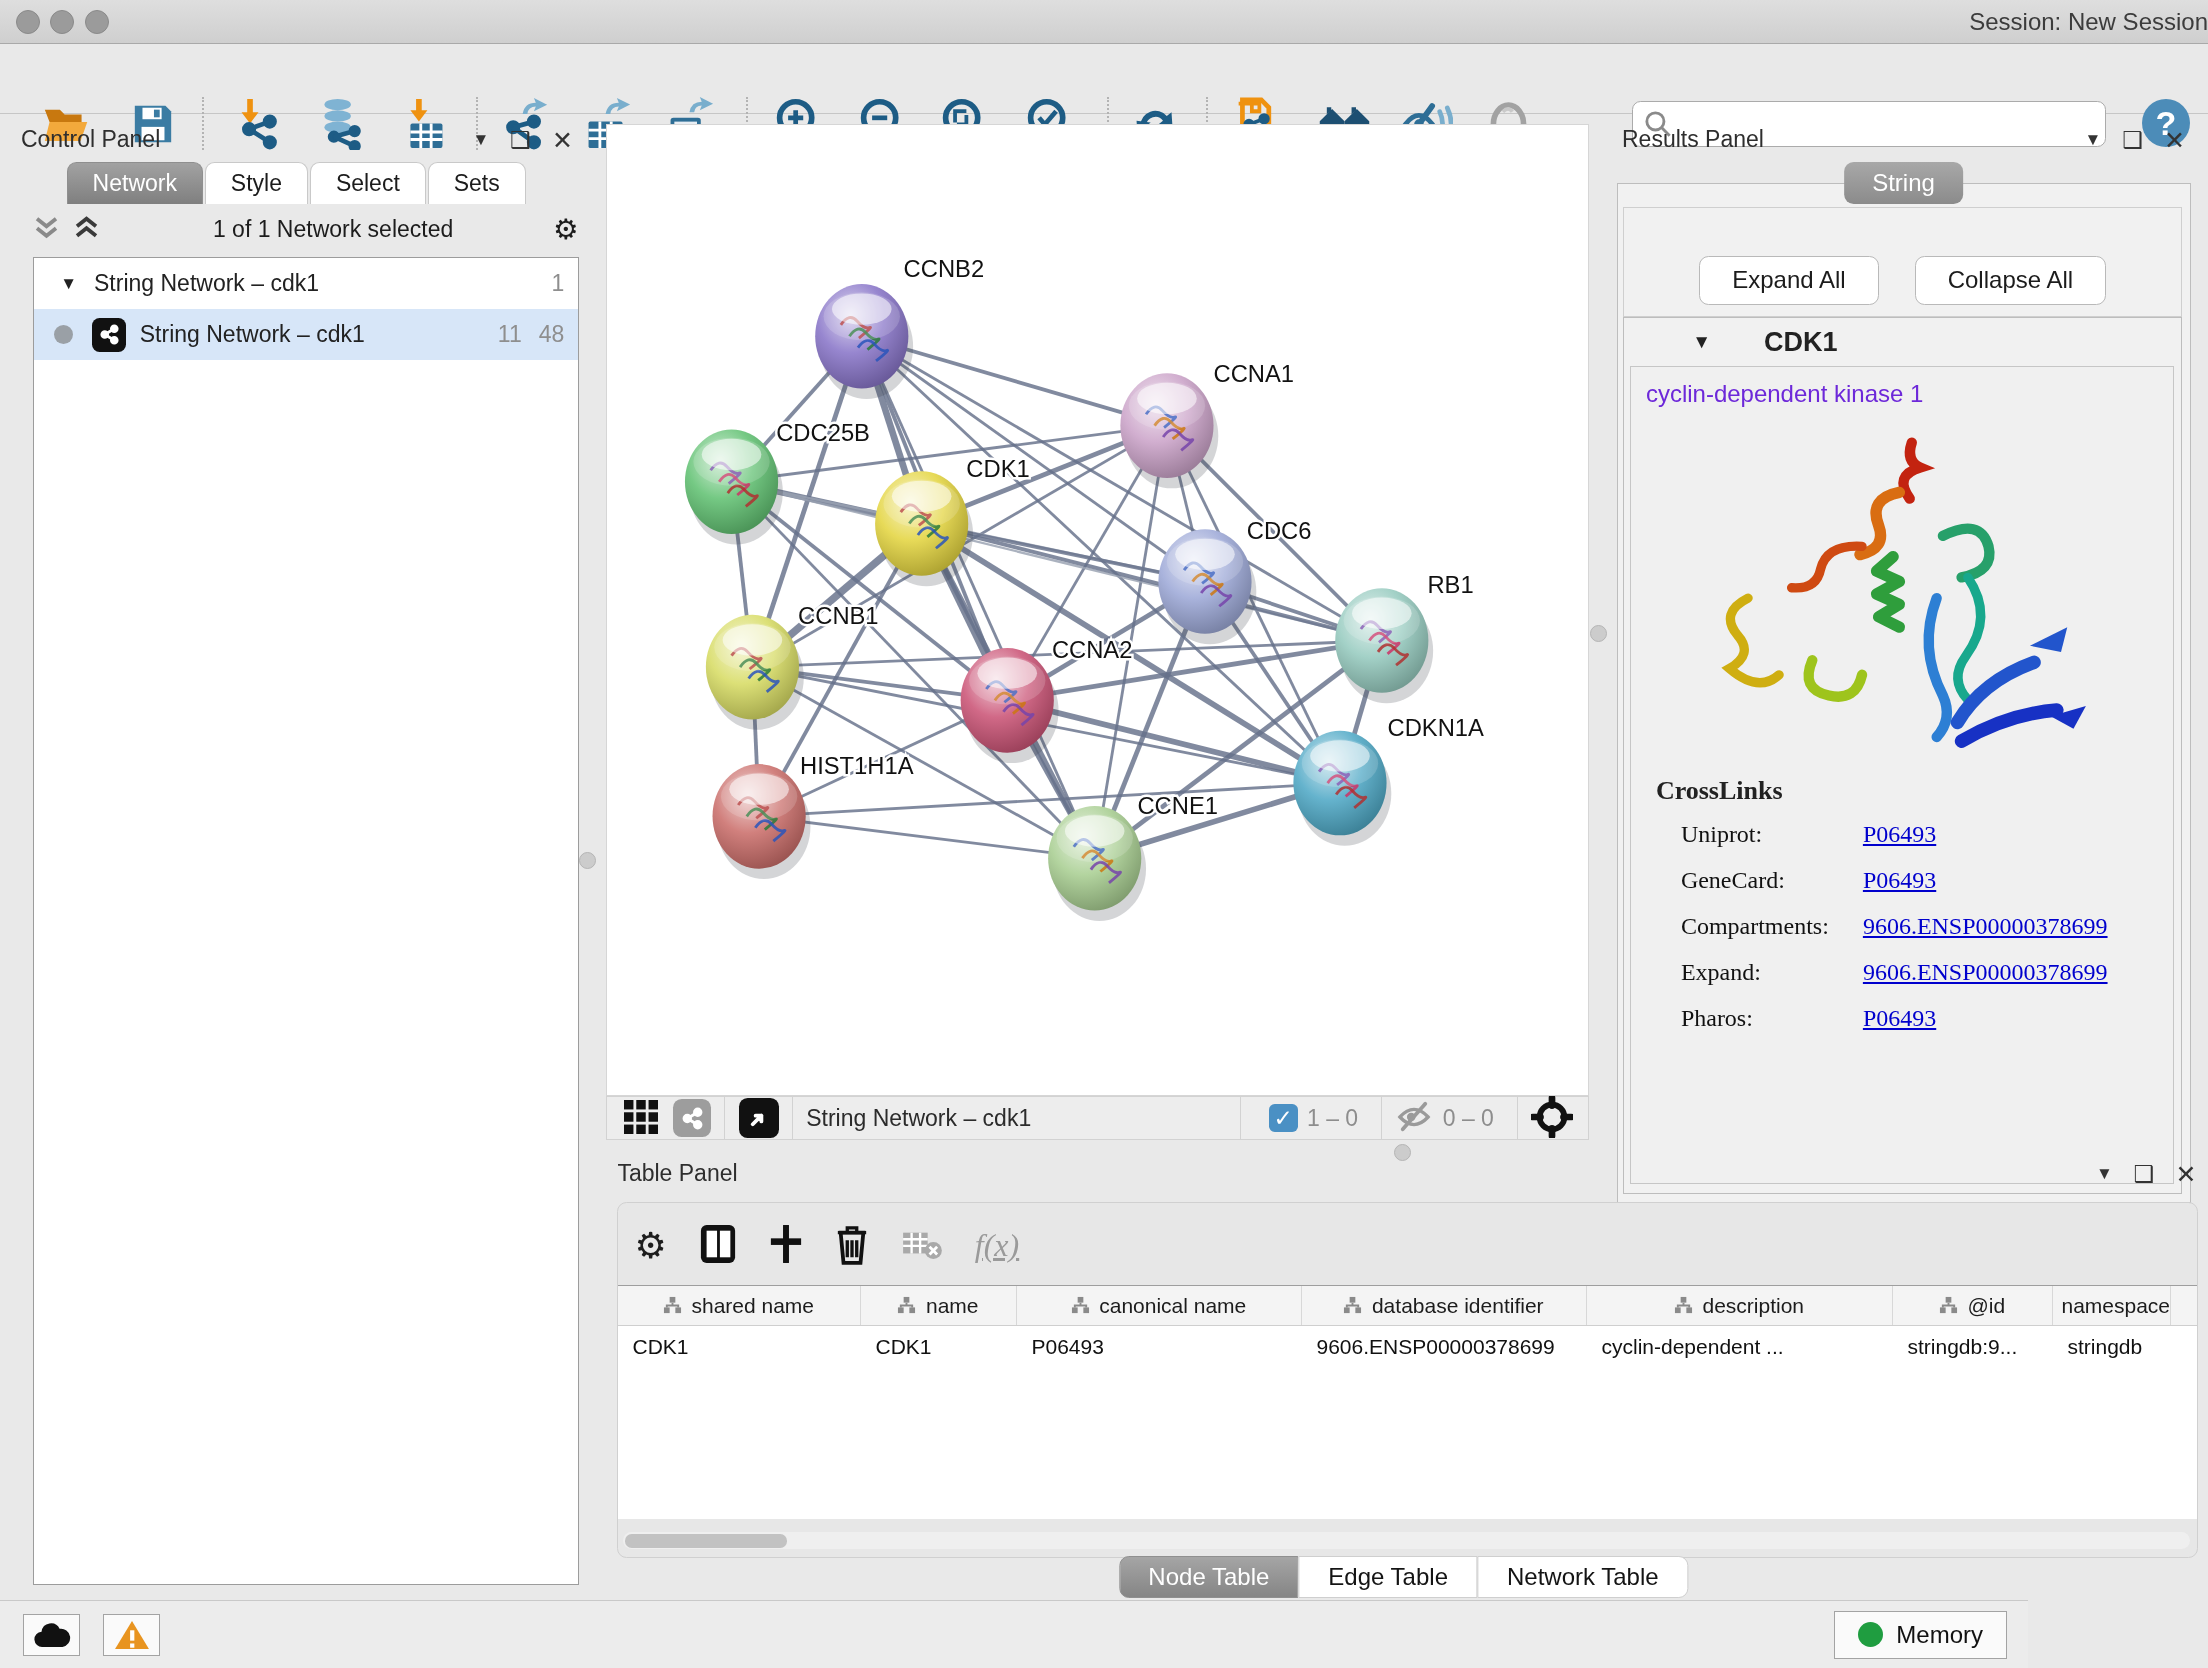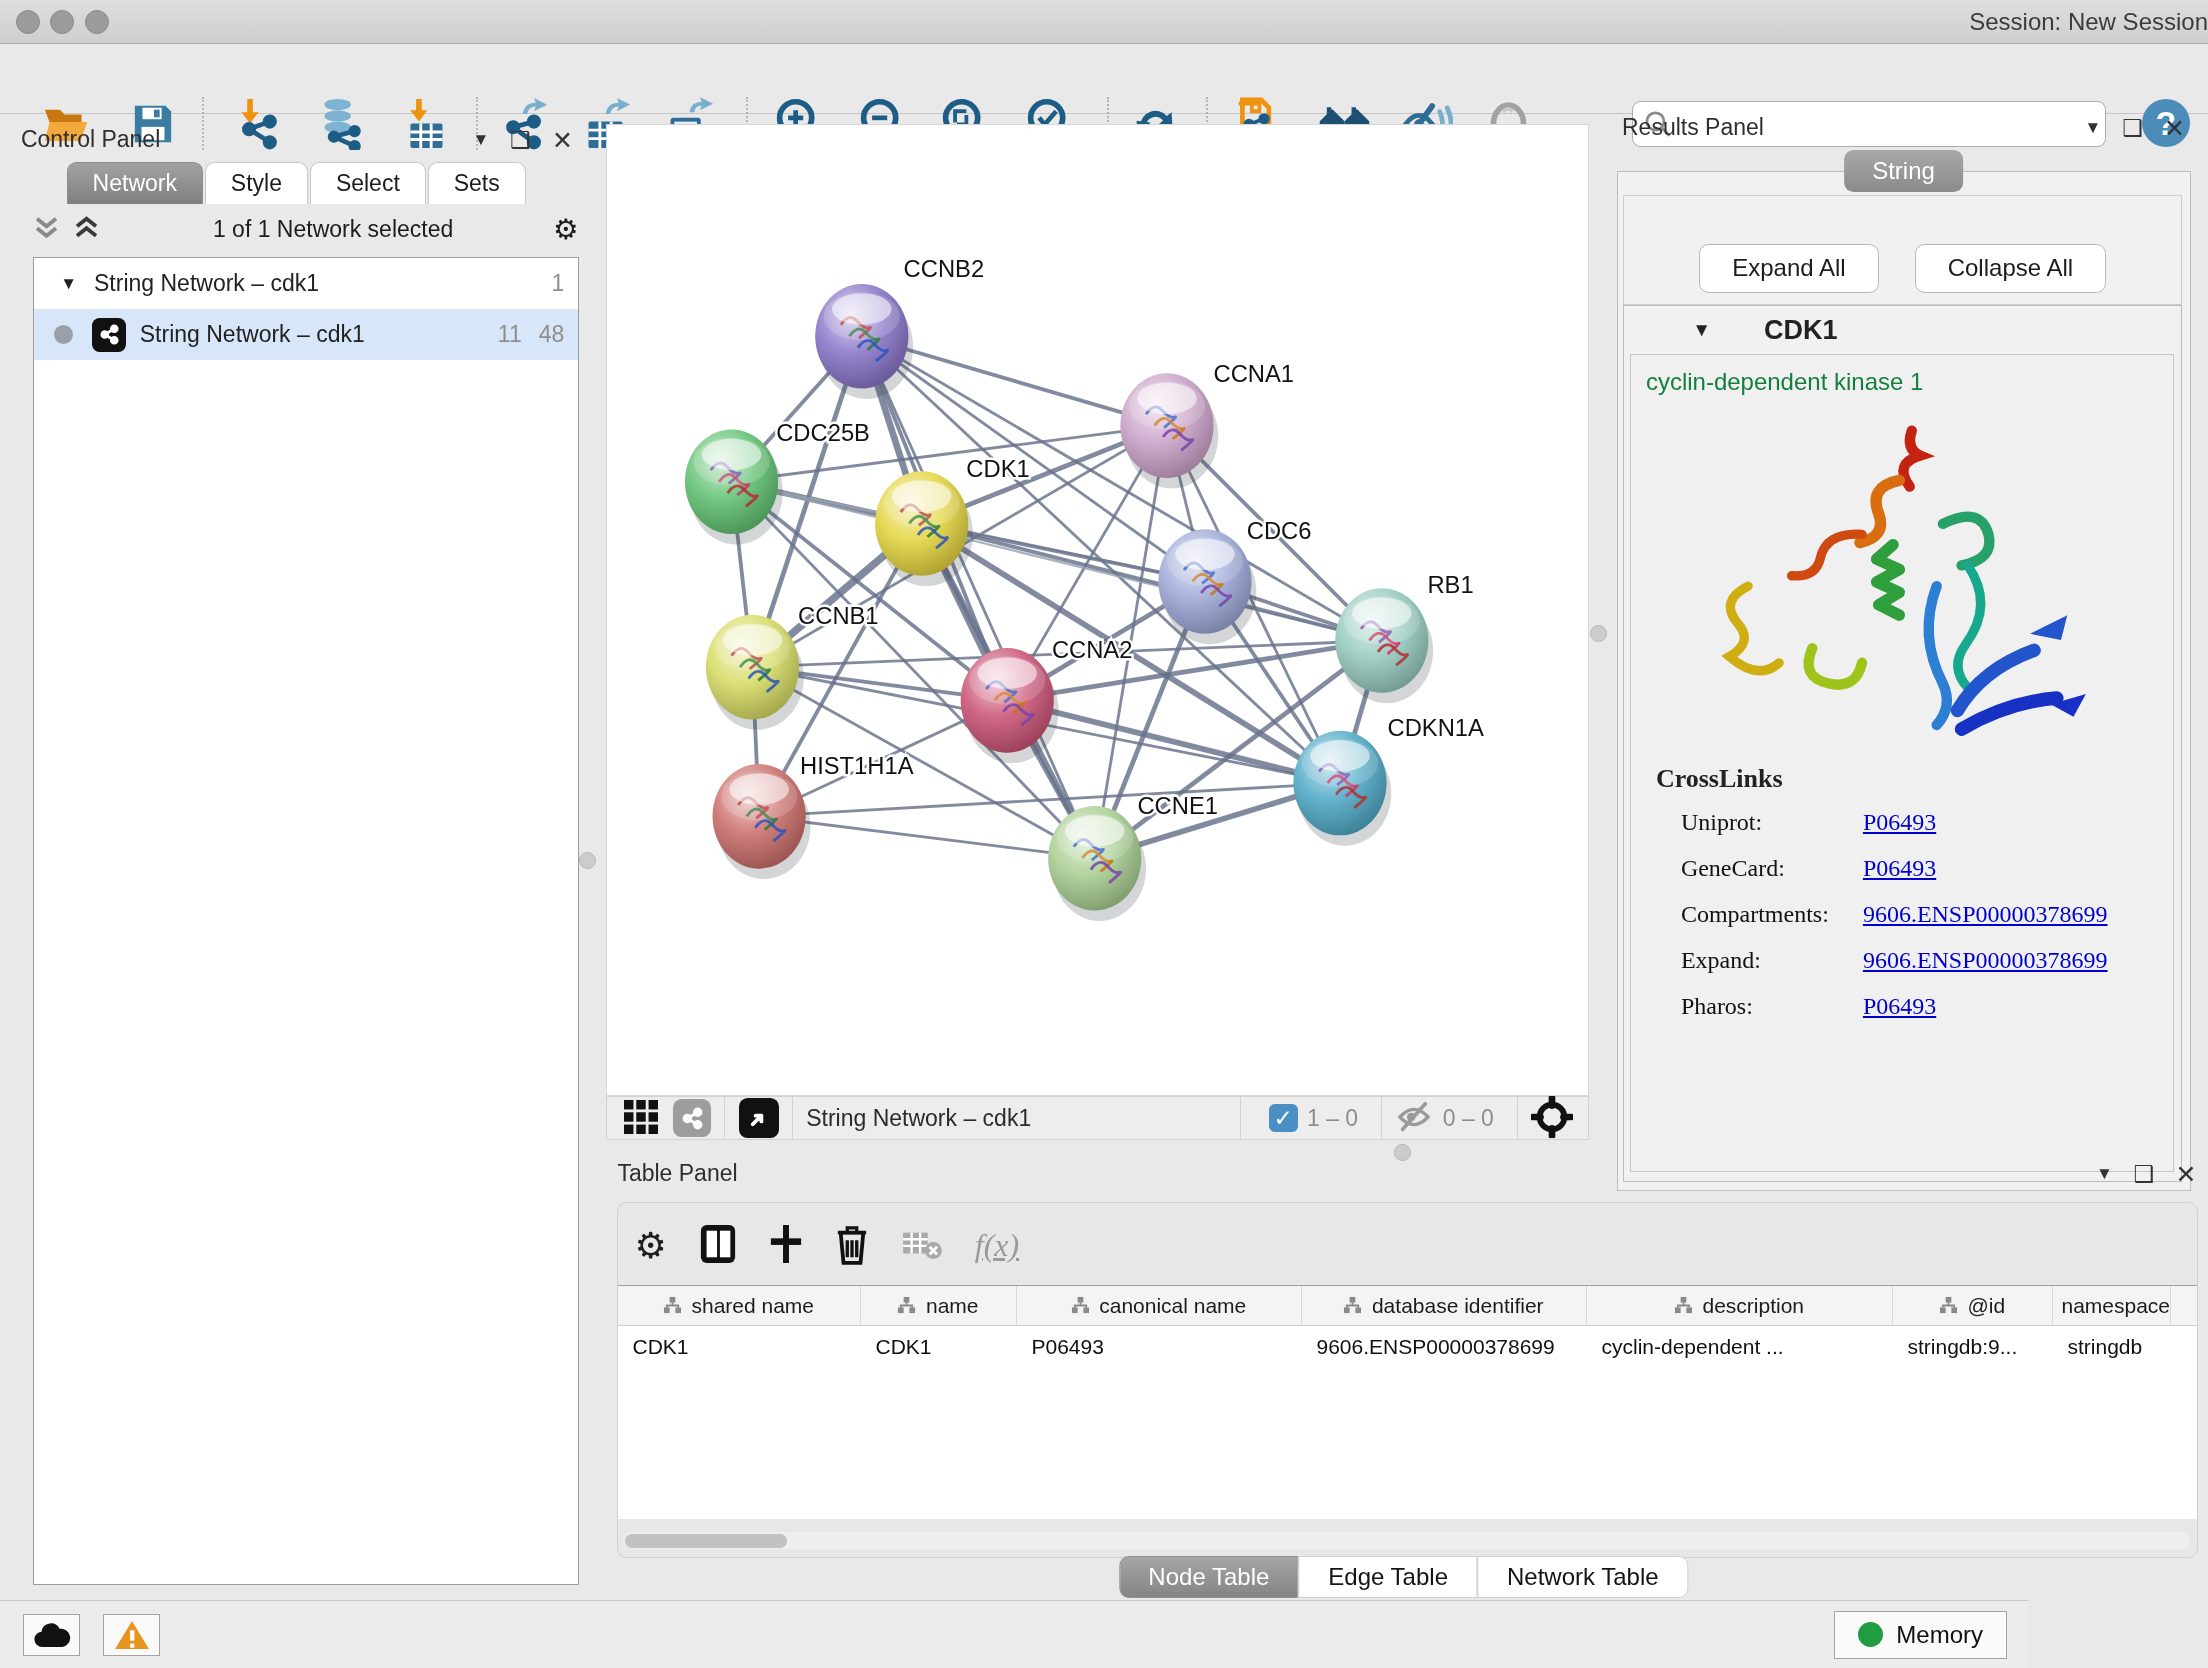--- a/index.html
+++ b/index.html
@@ -61,37 +61,37 @@
   .cb-sep { width:0; height:44px; border-left:1.9px solid #d2d2d2; margin:0 13.3px; }
   .cb-label { font-size:23px; color:#2b2b2b; }
   .cb-count { font-size:23px; color:#8d8d8d; margin:0 9.5px; }
   .checkbox { width:28.5px; height:28.5px; background:#4a90c4; border-radius:5.7px; color:#fff;
     font-size:23px; display:flex; align-items:center; justify-content:center; margin-left:15px; }
 
   
   .knob { position:absolute; width:17px; height:17px; border-radius:50%; background:#cccccc; border:1px solid #b5b5b5; }
 
   
-  .results-panel { position:absolute; left:1607px; top:112px; width:593px; height:1470px; }
+  .results-panel { position:absolute; left:1607px; top:124px; width:593px; height:1470px; }
   .rp-head { position:absolute; left:15px; top:1.9px; width:563px; display:flex; justify-content:space-between; }
   .rp-tab { position:absolute; left:50%; transform:translateX(-50%); top:38px; height:42px; padding:0 28.5px;
     background:linear-gradient(#a8a8a8,#8b8b8b); color:#fff; font-size:24px; border-radius:9.5px;
     display:flex; align-items:center; z-index:2; }
   .rp-box { position:absolute; left:9.5px; top:59px; width:574px; height:1020px; background:#f1f1f1;
     border:1.9px solid #bdbdbd; }
   .rp-btnrow { position:absolute; left:5.7px; top:23px; width:559px; height:110px; border:1.9px solid #cfcfcf;
     display:flex; align-items:center; justify-content:center; gap:36px; background:#f1f1f1; }
   .rp-btn { background:#fff; border:1.9px solid #b9b9b9; border-radius:9.5px; font-size:24px;
     padding:9.5px 32px; color:#1c1c1c;margin-top:36px; }
   .cdk-box { position:absolute; left:5.7px; top:133px; width:559px; height:877px; border:1.9px solid #bdbdbd; background:#f1f1f1; }
   .cdk-head { height:48px; display:flex; align-items:center; font-size:24px; }
   .cdk-head .tri { margin:0 53px 0 68px; font-size:19px; }
   .cdk-title { font-weight:bold; font-size:27px; }
   .cdk-body { position:absolute; left:5.7px; top:48px; width:544px; height:818px; border:1px solid #c6c6c6; background:#f0f0f0; }
-  .cdk-desc { font-size:24px; padding:13.3px 0 0 15px; color:#15803d; }
+  .cdk-desc { font-size:24px; padding:13.3px 0 0 15px; color:#6d28d9; }
   .protein { position:absolute; left:44px; top:57px; }
   .crosslinks { position:absolute; left:25px; top:409px; width:495px;
     font-family:"Liberation Serif","DejaVu Serif",serif; }
   .cl-title { font-size:26px; font-weight:bold; margin-bottom:15px; }
   .cl-row { display:flex; font-size:24px; margin-bottom:19px; }
   .cl-label { width:207px; padding-left:25px; color:#111; }
   .cl-link { color:#0000cd; text-decoration:underline; }
 
   
   .table-panel { position:absolute; left:606px; top:1158px; width:1595px; height:436px; }

